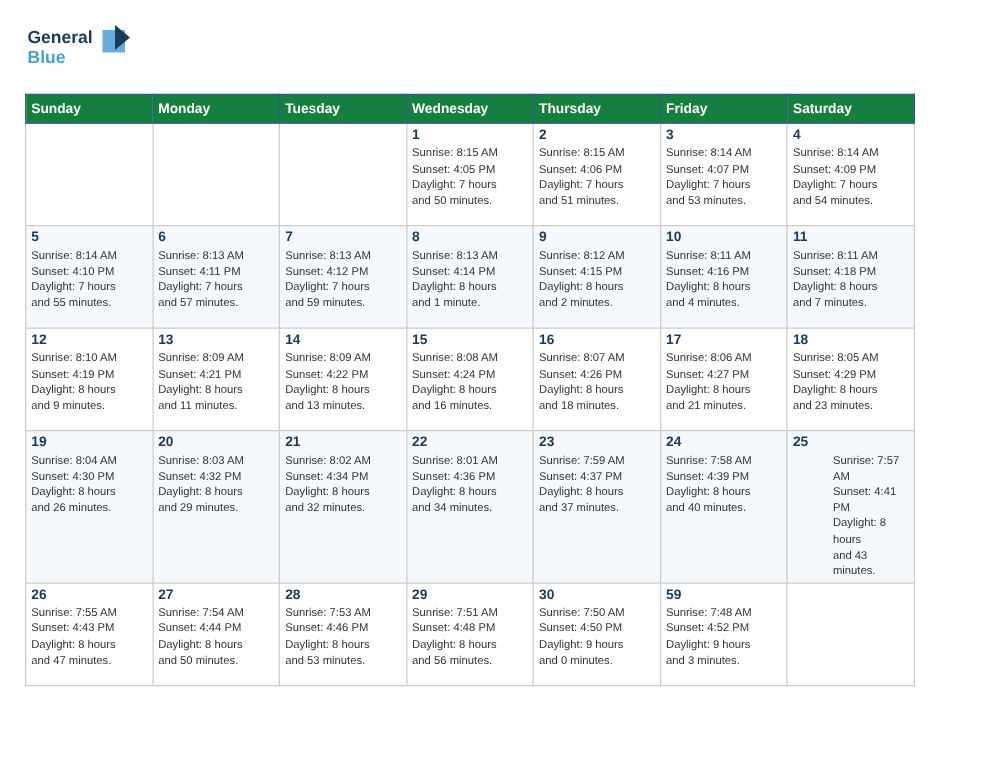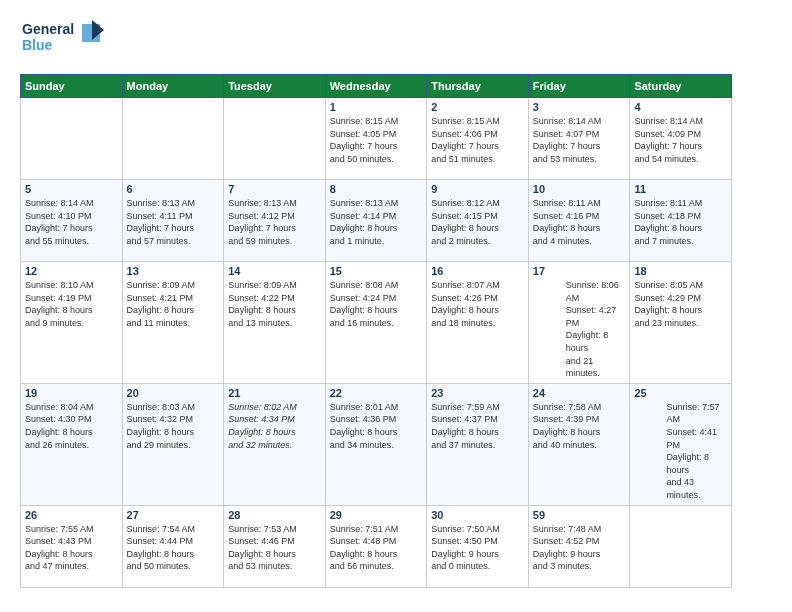--- a/index.html
+++ b/index.html
@@ -232,21 +232,21 @@
           </td>
           <td>
             <div class="day-num">16</div>
             <div class="day-detail" style="white-space: pre-line;">Sunrise: 8:07 AM
 Sunset: 4:26 PM
 Daylight: 8 hours
 and 18 minutes.</div>
           </td>
           <td>
             <div class="day-num">17</div>
-            <div class="day-detail" style="white-space: pre-line; margin-left: 33px;">Sunrise: 8:06 AM
+            <div class="day-detail" style="white-space: pre-line;">Sunrise: 8:06 AM
 Sunset: 4:27 PM
 Daylight: 8 hours
 and 21 minutes.</div>
           </td>
           <td>
             <div class="day-num">18</div>
             <div class="day-detail" style="white-space: pre-line;">Sunrise: 8:05 AM
 Sunset: 4:29 PM
 Daylight: 8 hours
 and 23 minutes.</div>
@@ -262,21 +262,21 @@
           </td>
           <td>
             <div class="day-num">20</div>
             <div class="day-detail" style="white-space: pre-line;">Sunrise: 8:03 AM
 Sunset: 4:32 PM
 Daylight: 8 hours
 and 29 minutes.</div>
           </td>
           <td>
             <div class="day-num">21</div>
-            <div class="day-detail" style="white-space: pre-line; font-style: italic;">Sunrise: 8:02 AM
+            <div class="day-detail" style="white-space: pre-line;">Sunrise: 8:02 AM
 Sunset: 4:34 PM
 Daylight: 8 hours
 and 32 minutes.</div>
           </td>
           <td>
             <div class="day-num">22</div>
             <div class="day-detail" style="white-space: pre-line;">Sunrise: 8:01 AM
 Sunset: 4:36 PM
 Daylight: 8 hours
 and 34 minutes.</div>

